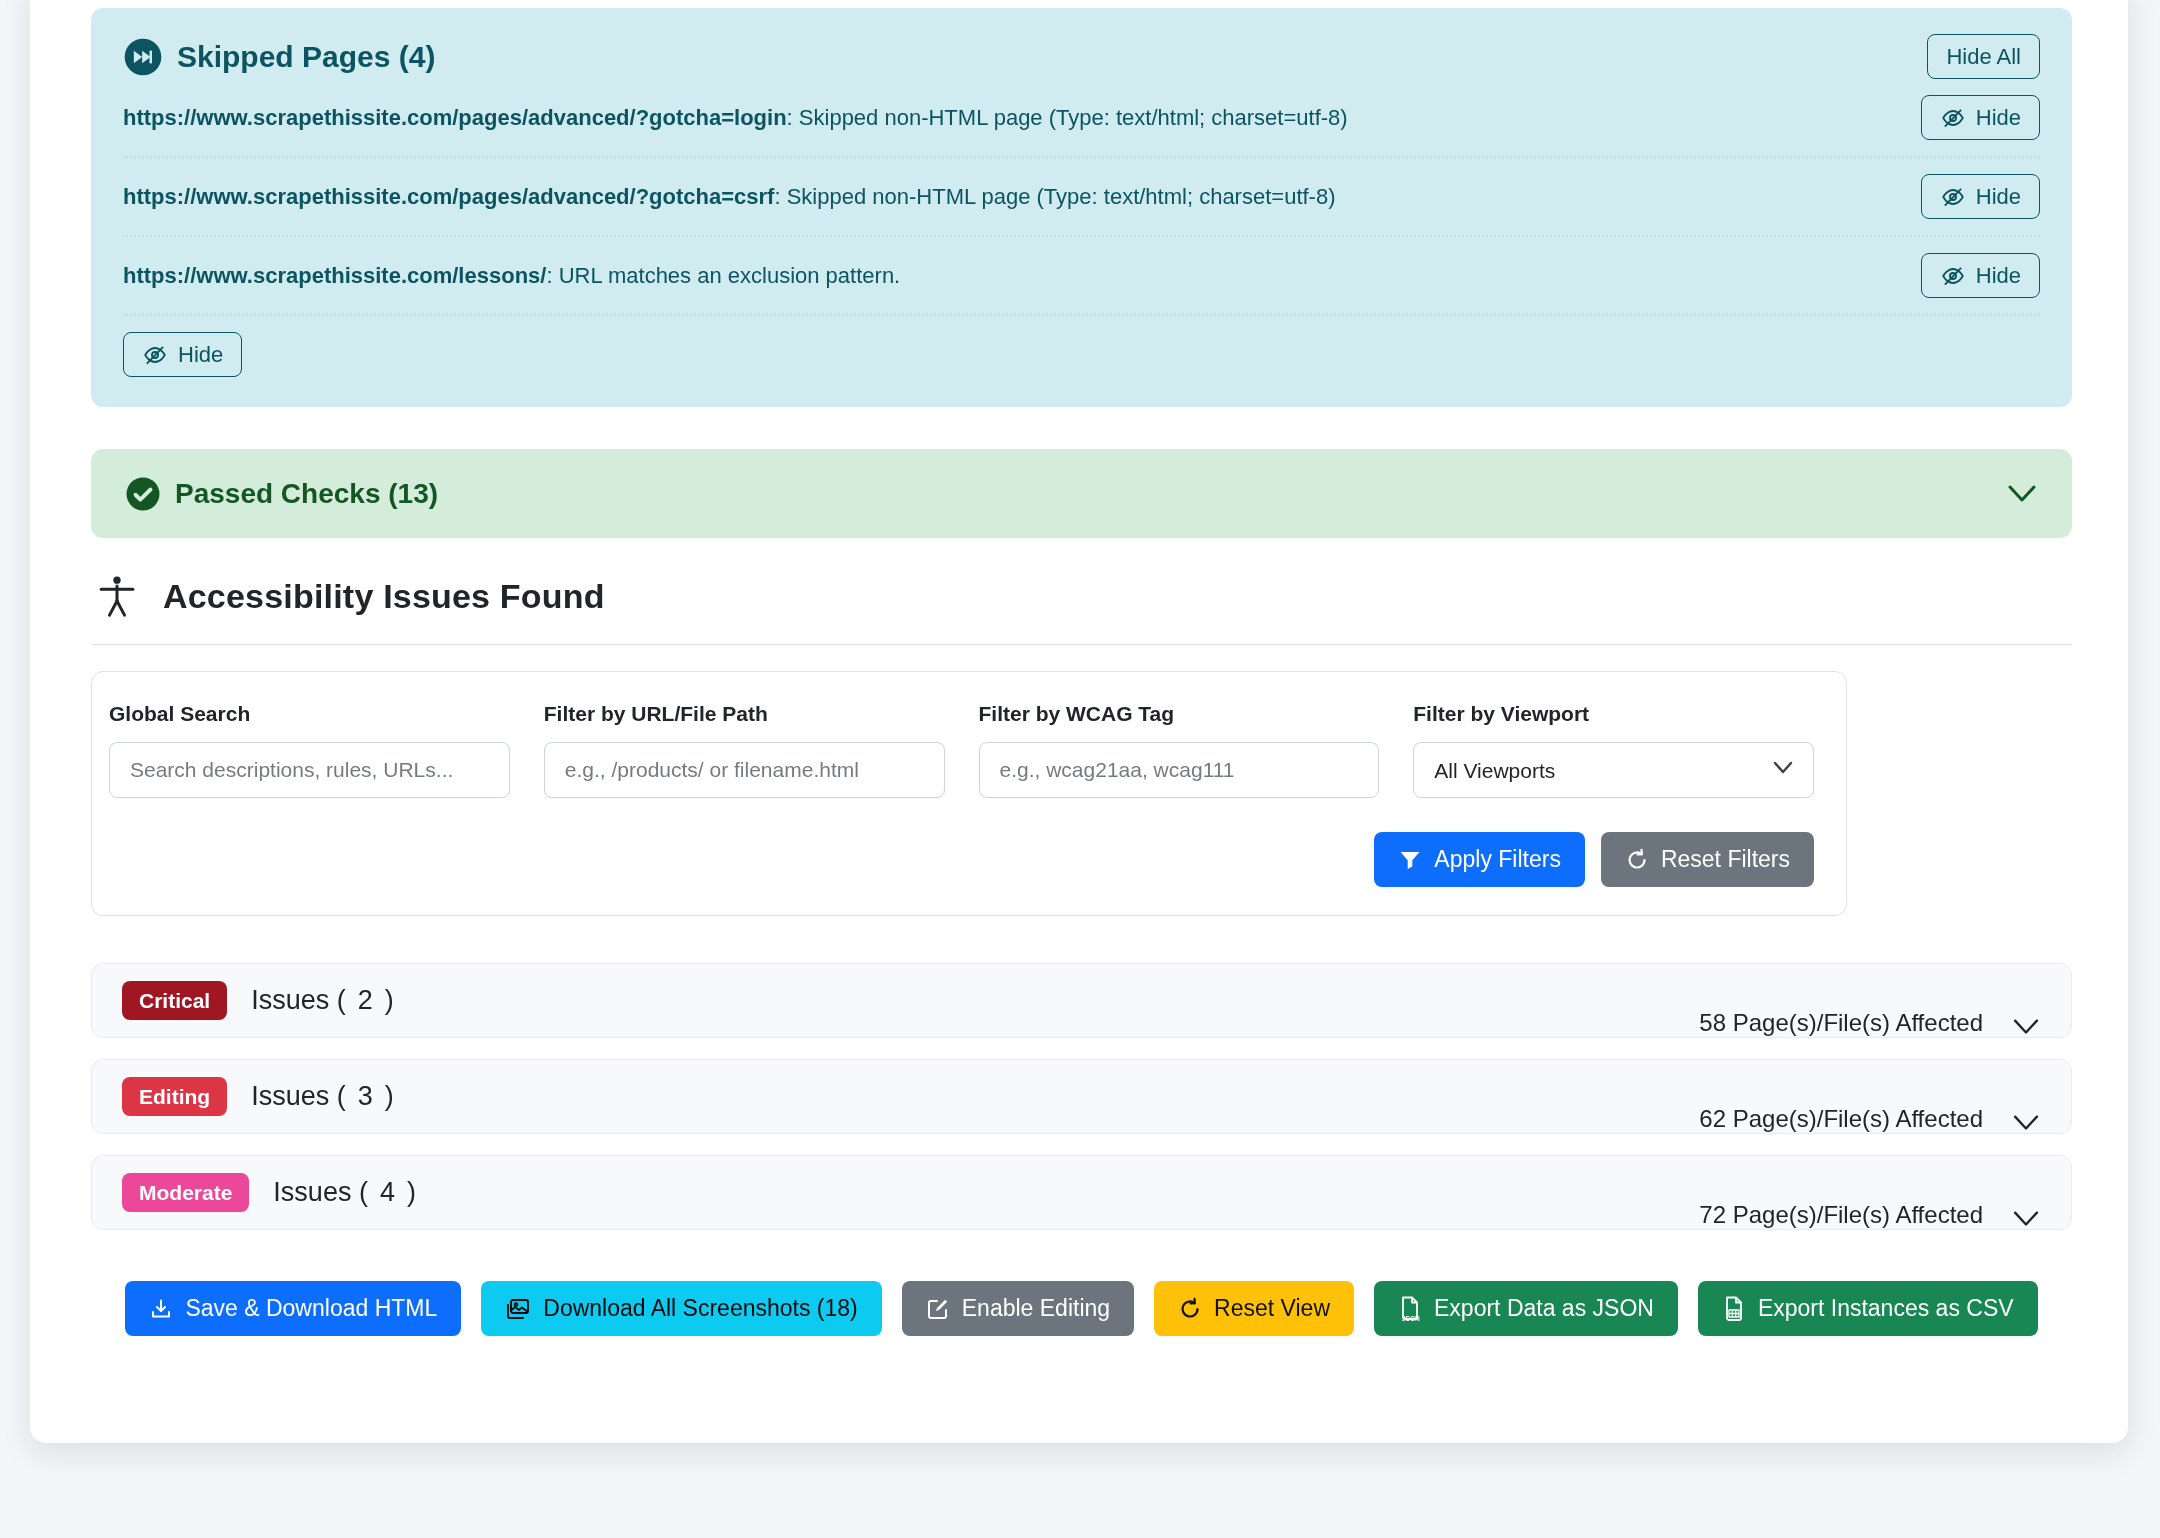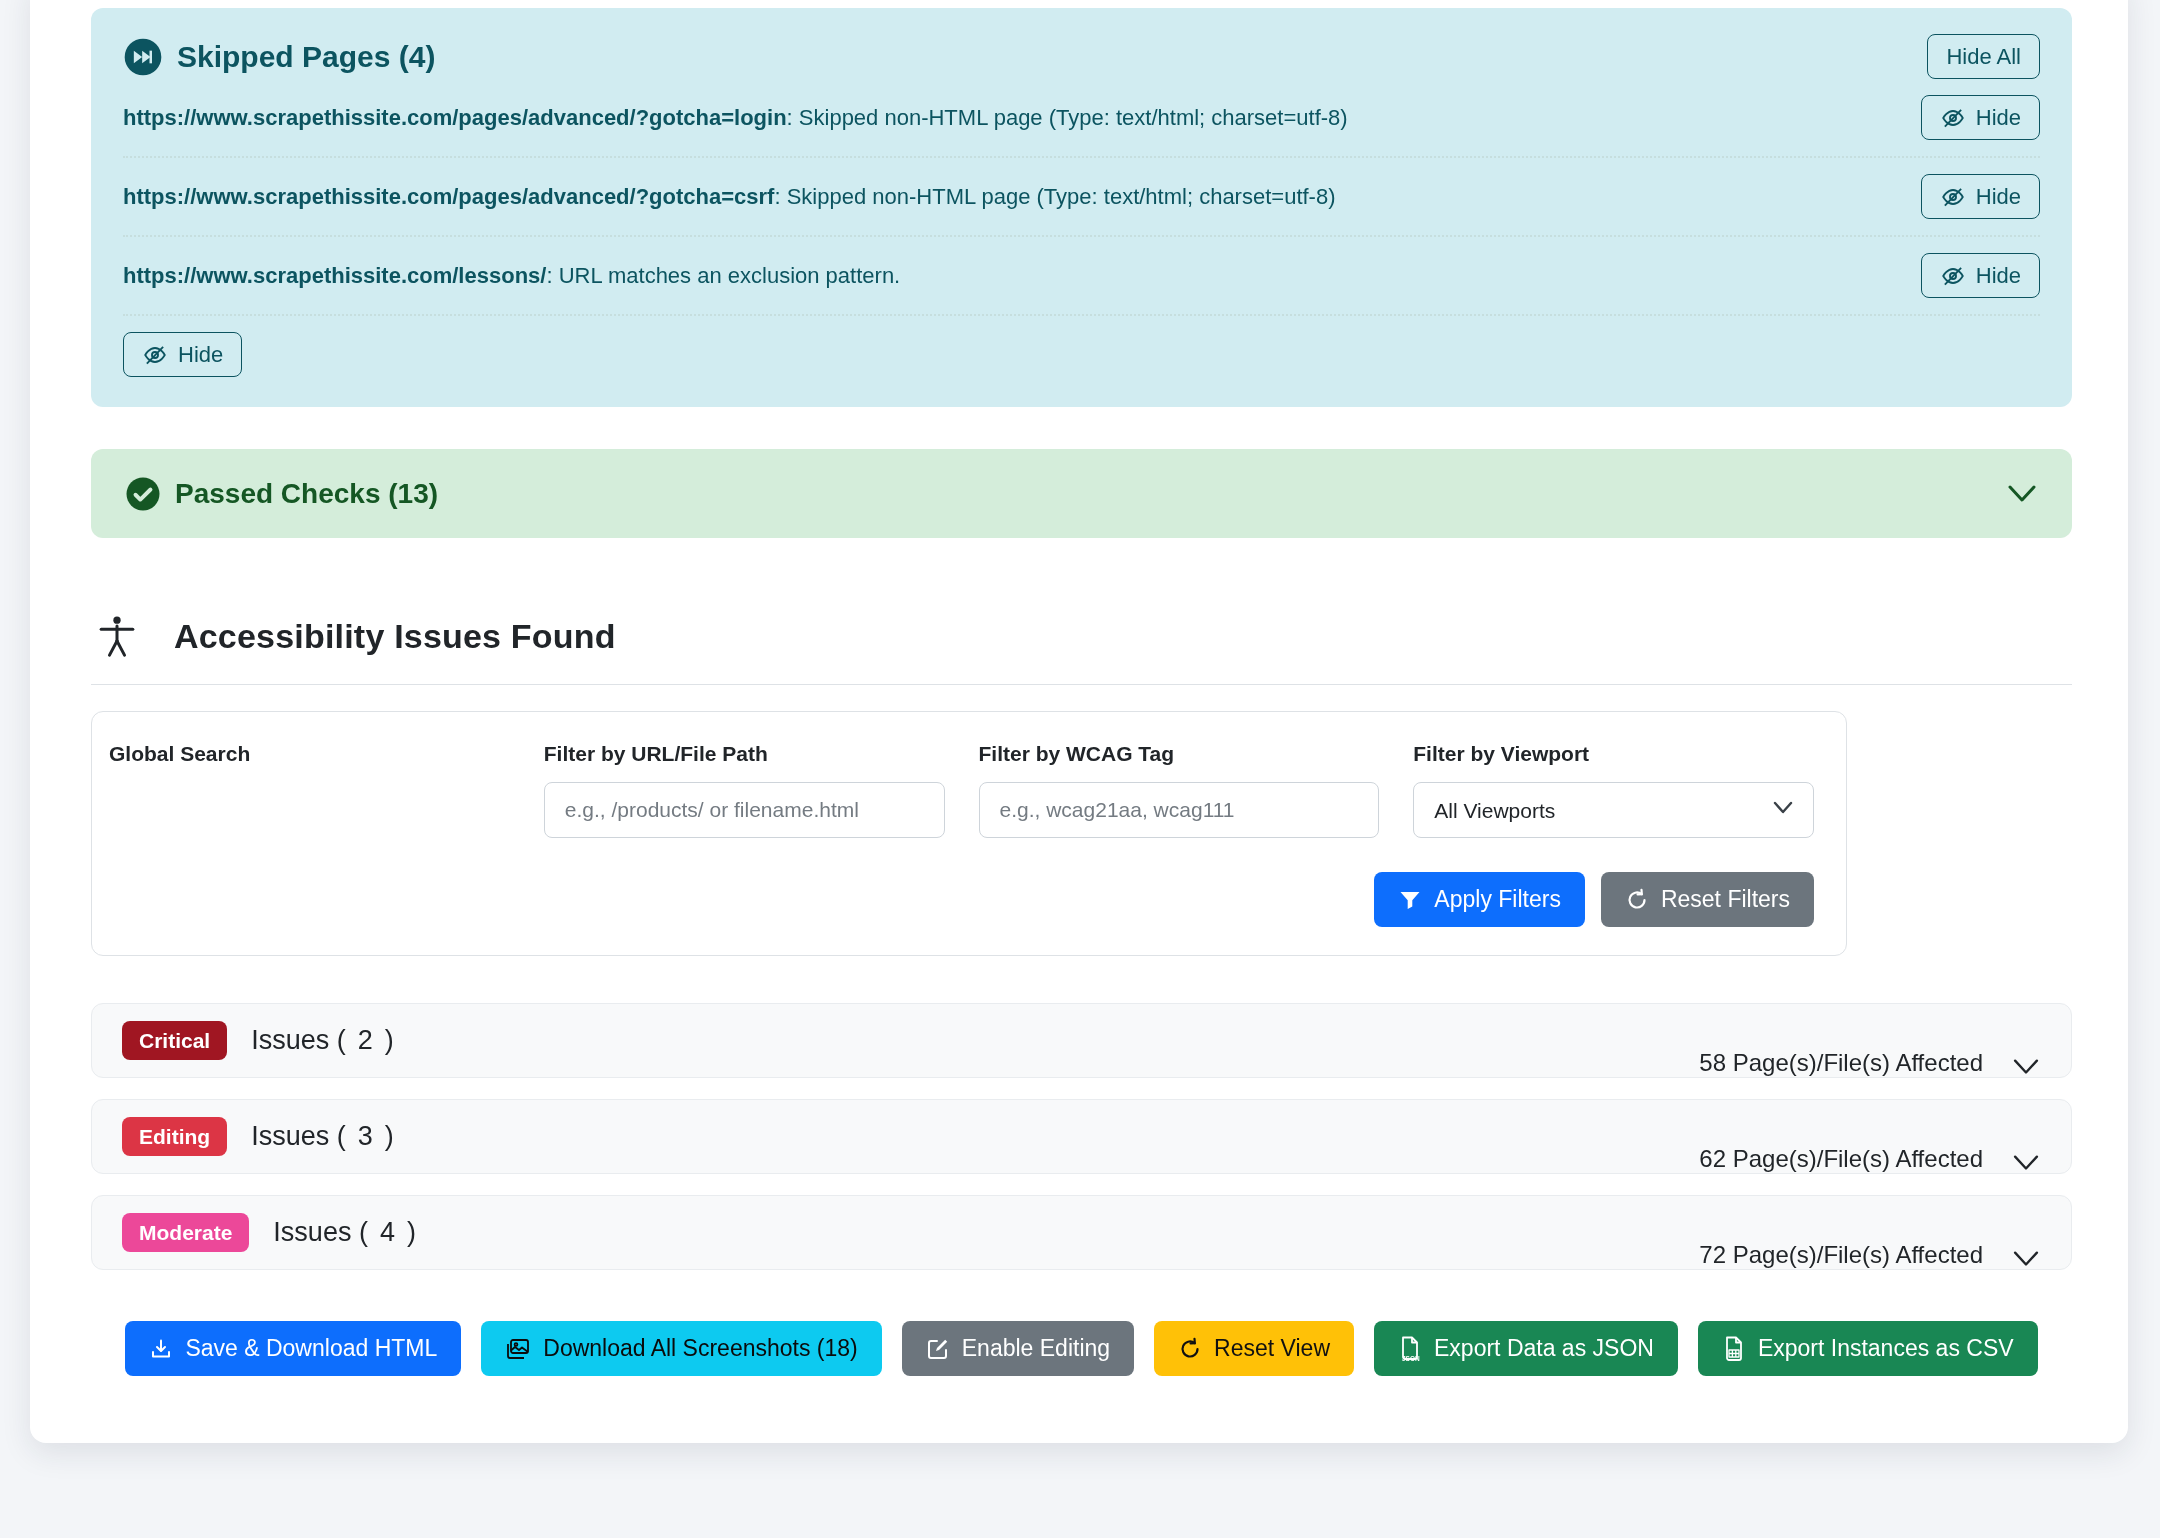--- a/index.html
+++ b/index.html
@@ -47,21 +47,21 @@
   .passed-panel {
     margin-top:42px; width:1981px; height:89px;
     background:#d4edda; color:#155724; border-radius:12px;
     display:flex; align-items:center; justify-content:space-between;
     padding:0 34px; cursor:pointer;
   }
   .passed-left { display:flex; align-items:center; gap:14px; }
   .passed-title { font-size:28px; font-weight:700; }
 
   
-  .issues-heading { margin-top:76px; display:flex; align-items:center; gap:37px; padding-left:6px;text-align:right; }
+  .issues-heading { margin-top:36px; display:flex; align-items:center; gap:26px; padding-left:6px;text-align:right; }
   .issues-heading h2 { font-size:34px; font-weight:600; letter-spacing:.2px; }
   .heading-rule { margin-top:26px; width:1981px; border-bottom:1px solid #dee2e6; }
 
   
   .filter-card {
     margin-top:26px; width:1756px;
     border:1px solid #dee2e6; border-radius:12px;
     padding:30px 32px 28px 17px; background:#fff;
   }
   .filter-grid { display:grid; grid-template-columns:repeat(4,1fr); gap:34px; }
@@ -220,20 +220,21 @@
           </svg>
       </span>
       <h2>Accessibility Issues Found</h2>
     </div>
     <div class="heading-rule"></div>
 
     <section class="filter-card">
       <div class="filter-grid">
         <div class="filter-field">
           <label>Global Search</label>
+          <input type="text" placeholder="Search descriptions, rules, URLs..." style="">
         </div>
         <div class="filter-field">
           <label>Filter by URL/File Path</label>
           <input type="text" placeholder="e.g., /products/ or filename.html" style="">
         </div>
         <div class="filter-field">
           <label>Filter by WCAG Tag</label>
           <input type="text" placeholder="e.g., wcag21aa, wcag111" style="">
         </div>
         <div class="filter-field">

